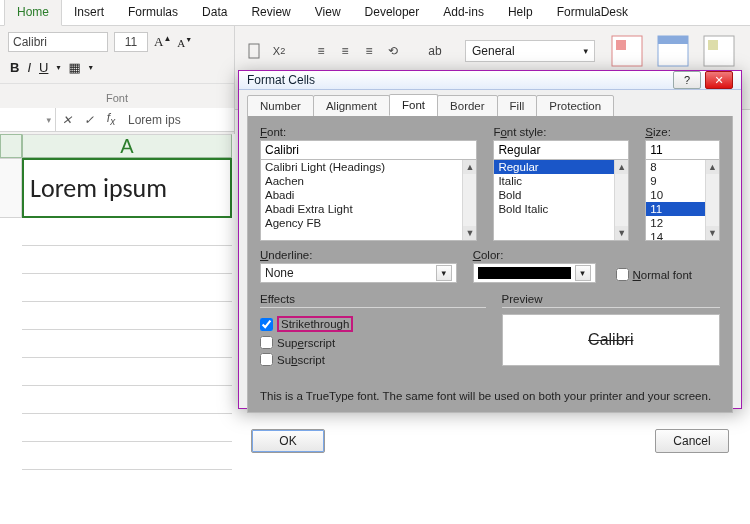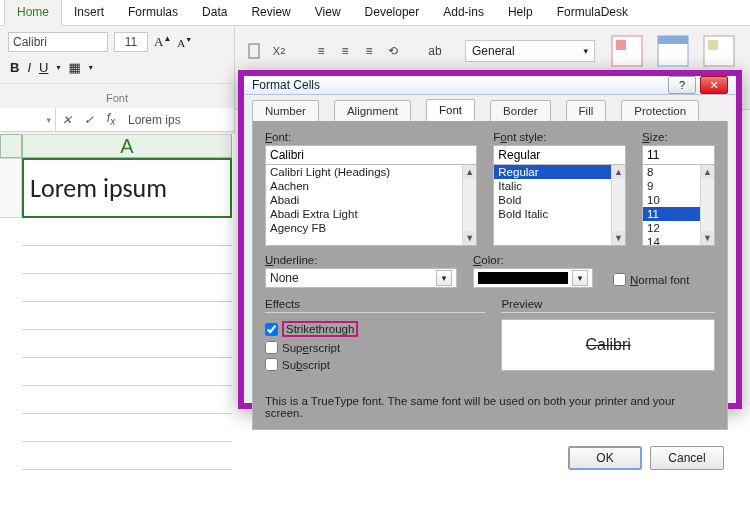--- a/index.html
+++ b/index.html
@@ -33,26 +33,26 @@
   .iconbig { width:42px; height:38px; display:flex; align-items:center; justify-content:center; }
   
   .sheet { position:absolute; left:0; top:134px; width:235px; bottom:0; background:#fff;}
   .colhdr { height:24px; background:#e8f2e8; border:1px solid #9fbf9f; border-top:1px solid #d4d4d4; display:flex; align-items:center; justify-content:center; color:#2b7d2b; font-size:20px; margin-left:22px; width:210px;}
   .rowhdrcol { position:absolute; left:0; top:0; width:22px; bottom:0; }
   .rowhdr { height:60px; border:1px solid #d4d4d4; border-left:none; background:#f9f9f9;}
   .rowhdr.first { height:24px; background:#e8f2e8; border:1px solid #9fbf9f;}
   .cellA1 { position:absolute; left:22px; top:24px; width:210px; height:60px; border:2px solid #2b7d2b; display:flex; align-items:center; padding:0 6px; font-size:26px; color:#222; font-family: Calibri, sans-serif;}
   .gridrow { position:absolute; left:22px; width:210px; height:28px; border-bottom:1px solid #d4d4d4;}
   
-  .dialog { position:absolute; left:238px; top:70px; width:504px; height:339px; background:#f0f0f0; border:6px solid #a21caf; box-shadow:0 4px 18px rgba(0,0,0,.35); display:flex; flex-direction:column;}
+  .dialog { position:absolute; left:238px; top:70px; width:504px; height:339px; background:#f0f0f0; border:1px solid #a21caf; box-shadow:0 4px 18px rgba(0,0,0,.35); display:flex; flex-direction:column;}
   .dlg-title { height:30px; background:linear-gradient(#fff,#e6eefb); display:flex; align-items:center; padding:0 8px; border-bottom:1px solid #b4c5e4;}
   .dlg-title .ttl { flex:1; font-size:12px; color:#123;}
   .winbtn { width:28px; height:18px; margin-left:4px; display:flex; align-items:center; justify-content:center; border:1px solid #9aa; border-radius:2px; background:linear-gradient(#fdfdfd,#e6e6e6); font-size:11px;}
   .winbtn.close { background:linear-gradient(#f07a7a,#d11); color:#fff; border-color:#a11;}
-  .dlg-tabs { display:flex; height:28px; padding:4px 8px 0; gap:16px;}
+  .dlg-tabs { display:flex; height:28px; padding:4px 8px 0; gap:0;}
   .dtab { padding:4px 12px; border:1px solid #b9b9b9; border-bottom:1px solid #fff; background:#fff; font-size:11.5px; margin-right:-1px; border-radius:2px 2px 0 0; position:relative;}
   .dtab.inactive { background:#f7f7f7; border-bottom:1px solid #b9b9b9; top:1px; color:#333;}
   .dlg-body { flex:1; background:#a3a3a3; margin:0 8px 8px; border:1px solid #b9b9b9; border-top:none; padding:10px 12px; position:relative;}
   .lab { font-size:11.5px; margin-bottom:2px;}
   .u { text-decoration: underline;}
   .txtin { width:100%; height:20px; border:1px solid #bcbcbc; background:#fff; padding:0 4px; font-size:12px;}
   .listbox { height:82px; border:1px solid #bcbcbc; background:#fff; overflow:hidden; font-size:11.5px; position:relative;}
   .listitem { padding:1px 4px;}
   .listitem.sel { background:#1a56c8; color:#fff;}
   .scroll { position:absolute; right:0; top:0; bottom:0; width:14px; background:#efefef; border-left:1px solid #d8d8d8;}
@@ -61,21 +61,21 @@
   .col { display:flex; flex-direction:column;}
   .combo { height:20px; border:1px solid #bcbcbc; background:#fff; display:flex; align-items:center; padding:0 4px; justify-content:space-between;}
   .combobtn { width:16px; height:16px; border:1px solid #bcbcbc; background:linear-gradient(#fdfdfd,#e9e9e9); display:flex; align-items:center; justify-content:center; font-size:9px;}
   .colorbar { flex:1; height:12px; background:#000; margin-right:4px;}
   .chk { display:flex; align-items:center; gap:4px; font-size:11.5px; margin:2px 0;}
   .chk input { width:13px; height:13px; margin:0;}
   .fieldset-lab { font-size:11.5px; color:#222;}
   .previewbox { border:1px solid #bcbcbc; background:#fff; height:52px; display:flex; align-items:center; justify-content:center; font-size:16px; font-family: Calibri, sans-serif;}
   .strike { text-decoration: line-through; }
   .hl { border:2px solid #c4187d; padding:0 2px;}
-  .dlg-btns { display:flex; justify-content:flex-end; gap:8px; padding:8px 12px;}
+  .dlg-btns { display:flex; justify-content:space-between; gap:8px; padding:8px 12px;}
   .btn { min-width:74px; height:24px; border:1px solid #9a9a9a; background:linear-gradient(#fdfdfd,#e7e7e7); border-radius:2px; font-size:12px; display:flex; align-items:center; justify-content:center;}
   .btn.default { box-shadow:0 0 0 1px #7aa7e8 inset;}
   .infoline { font-size:11.5px; color:#222;}
   svg { display:block;}
 </style>
 </head>
 <body>
 
 <div class="ribbon-tabs">
   <div class="rtab active">Home</div>

